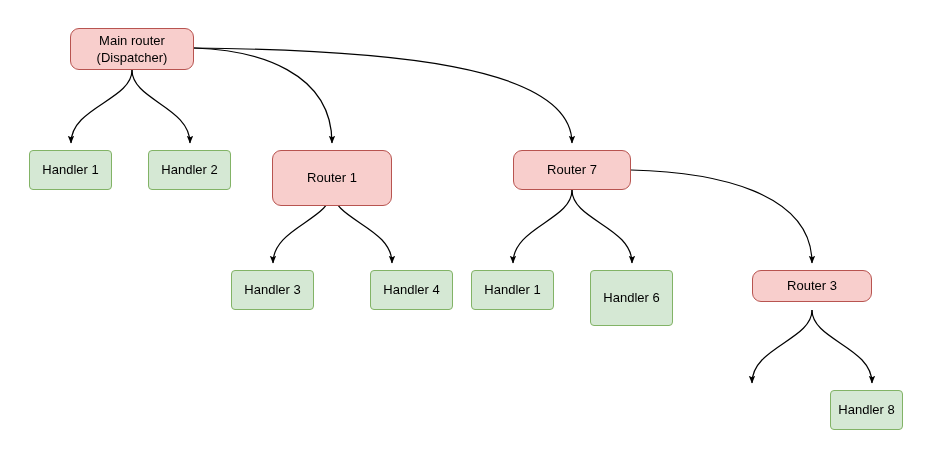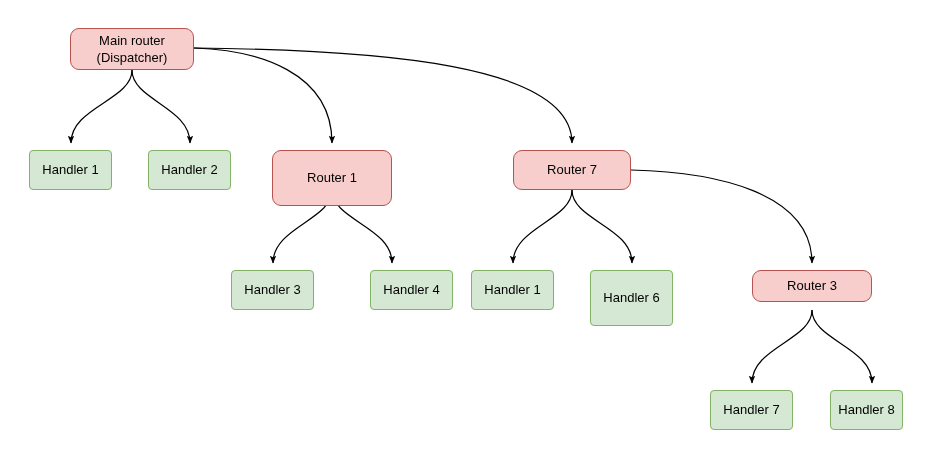--- a/index.html
+++ b/index.html
@@ -94,17 +94,16 @@
   <div class="node node-handler" style="left:231px; top:270px; width:83px; height:40px;">Handler 3</div>
 
   <div class="node node-handler" style="left:370px; top:270px; width:83px; height:40px;">Handler 4</div>
 
   <div class="node node-handler" style="left:471px; top:270px; width:83px; height:40px;">Handler 1</div>
 
   <div class="node node-handler" style="left:590px; top:270px; width:83px; height:56px;">Handler 6</div>
 
   <div class="node node-router" style="left:752px; top:270px; width:120px; height:32px;">Router 3</div>
 
-  <div class="node node-handler" style="left:710px; top:390px; width:83px; height:40px;">Handler 7</div>
 
   <div class="node node-handler" style="left:830px; top:390px; width:73px; height:40px;">Handler 8</div>
 
 </div>
 
 </body></html>

